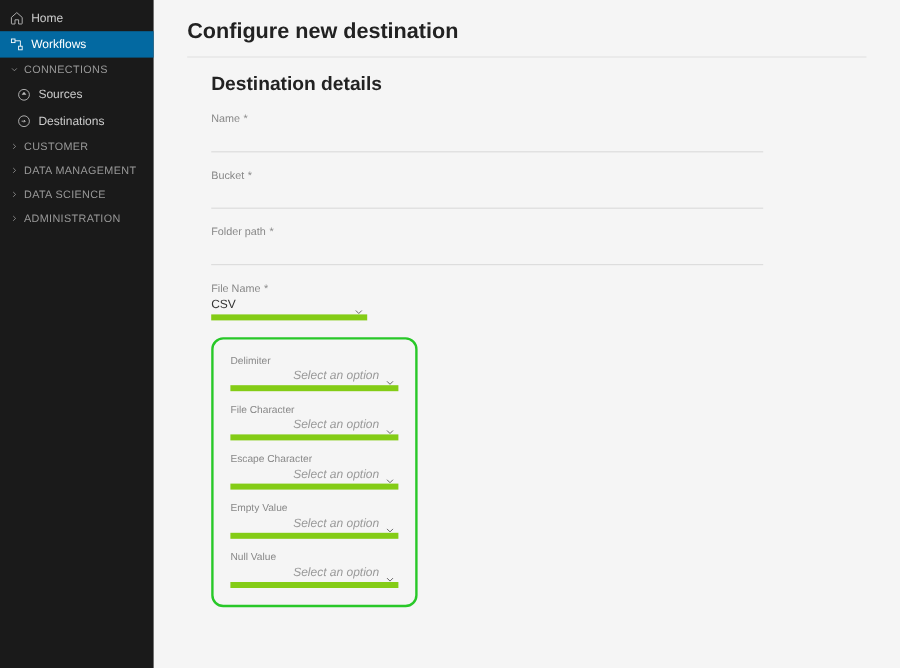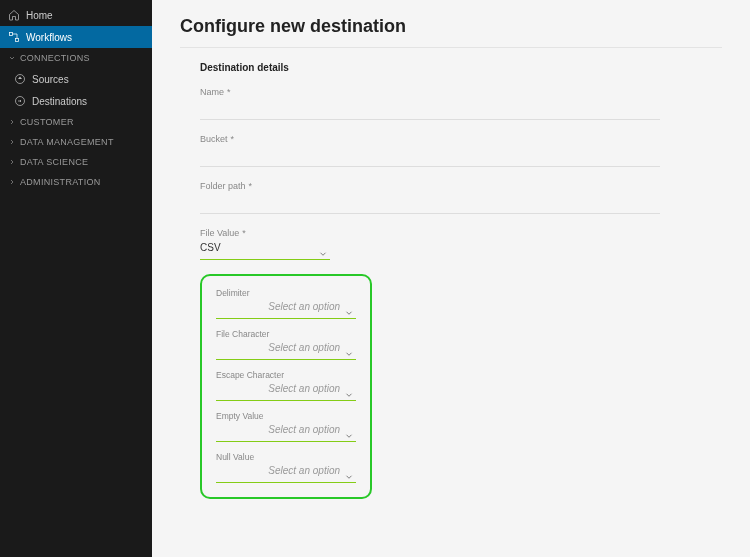--- a/index.html
+++ b/index.html
@@ -1,38 +1,38 @@
 <!DOCTYPE html>
 <html><head>
 <meta charset="utf-8">
 <style>
   * { box-sizing: border-box; margin: 0; padding: 0; }
   html, body { width: 750px; height: 557px; font-family: -apple-system, "Segoe UI", Helvetica, Arial, sans-serif; background: #f5f5f5; overflow: hidden; }
   .app { display: flex; width: 100%; height: 100%; }
-  .sidebar { width: 152px; background: #1a1a1a; color: #ccc; font-size: 10px; padding-top: 4px; flex-shrink: 0; }
+  .sidebar { width: 128px; background: #1a1a1a; color: #ccc; font-size: 10px; padding-top: 4px; flex-shrink: 0; }
   .nav-item { display: flex; align-items: center; padding: 5px 8px; gap: 6px; cursor: pointer; }
   .nav-item.active { background: #0369a1; color: #fff; }
   .nav-item .ico { width: 12px; height: 12px; display: flex; align-items: center; justify-content: center; }
   .nav-item .ico svg { width: 12px; height: 12px; stroke: #bbb; fill: none; stroke-width: 1.5; }
   .nav-item.active .ico svg { stroke: #fff; }
   .nav-section { display: flex; align-items: center; padding: 5px 8px; gap: 4px; color: #999; font-size: 9px; letter-spacing: .3px; cursor: pointer; }
   .nav-section .caret { width: 8px; height: 8px; }
   .nav-section .caret svg { width: 8px; height: 8px; stroke: #999; fill: none; stroke-width: 2; }
   .sub { padding-left: 14px; }
   .main { flex: 1; padding: 16px 28px 0 28px; overflow: auto; }
   .page-title { font-size: 18px; font-weight: 700; color: #222; }
   .hr { border: none; border-top: 1px solid #e3e3e3; margin: 10px 0 14px 0; }
-  .section-title { font-size: 10px; font-weight: 700; color: #222; margin-bottom: 14px; }
+  .section-title { font-size: 16px; font-weight: 700; color: #222; margin-bottom: 14px; }
   .form { padding-left: 0; max-width: 460px; }
   .field { margin-bottom: 14px; }
   .field-label { font-size: 9px; color: #888; display: flex; align-items: center; gap: 3px; margin-bottom: 4px; }
   .req { color: #888; font-size: 9px; }
   .field-input { border: none; border-bottom: 1px solid #ddd; background: transparent; width: 100%; height: 16px; font-size: 10px; }
   .select-wrap { position: relative; width: 130px; }
-  .select { border: none; border-bottom: 1px solid #84cc16; background: transparent; width: 100%; height: 18px; font-size: 10px; color: #333; padding: 0 16px 2px 0; appearance: none; }
+  .select { border: none; border-bottom: 5px solid #84cc16; background: transparent; width: 100%; height: 18px; font-size: 10px; color: #333; padding: 0 16px 2px 0; appearance: none; }
   .select.placeholder { color: #999; font-style: italic; }
   .select-caret { position: absolute; right: 2px; top: 3px; width: 10px; height: 10px; pointer-events: none; }
   .select-caret svg { width: 10px; height: 10px; stroke: #666; fill: none; stroke-width: 2; }
   .csv-box { border: 2px solid #28c828; border-radius: 10px; padding: 12px 14px 14px 14px; margin-top: 6px; width: 172px; }
   .csv-title { font-size: 11px; font-weight: 700; color: #222; margin-bottom: 12px; }
   .csv-field { margin-bottom: 10px; }
   .csv-field:last-child { margin-bottom: 0; }
   .csv-label { font-size: 8.5px; color: #888; margin-bottom: 3px; }
   .csv-box .select-wrap { width: 100%; text-align: right; }
 </style>
@@ -139,21 +139,21 @@
         <div class="field">
           <div class="field-label">
             <span>Folder path</span>
             <span class="req">*</span>
           </div>
           <input class="field-input" style="">
         </div>
 
         <div class="field">
           <div class="field-label">
-            <span>File Value</span>
+            <span>File Name</span>
             <span class="req">*</span>
           </div>
           <div class="select-wrap">
             <div class="select">CSV</div>
             <span class="select-caret"><svg viewBox="0 0 24 24">
                   <polyline points="6 9 12 15 18 9"></polyline>
                 </svg></span>
           </div>
         </div>
       </div>

